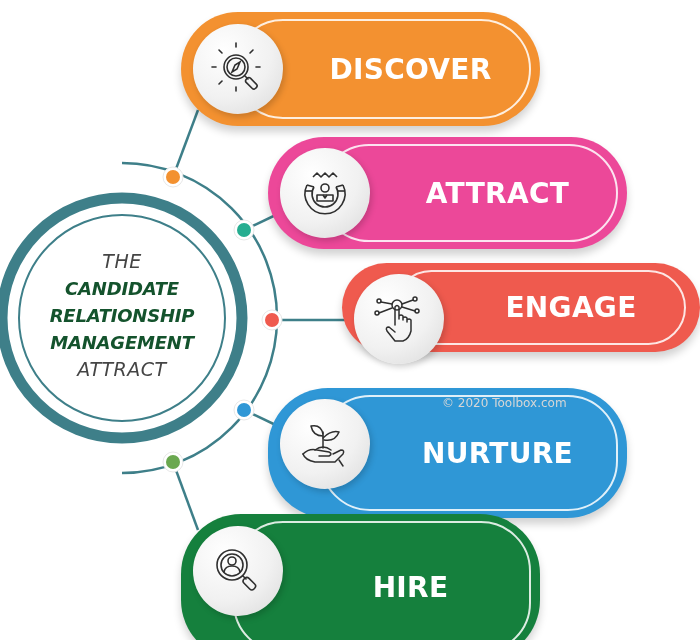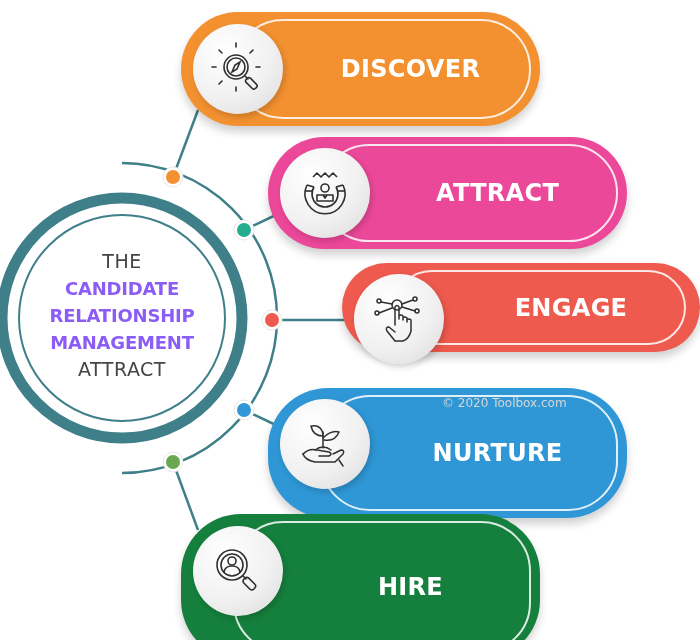--- a/index.html
+++ b/index.html
@@ -1,24 +1,24 @@
 <!DOCTYPE html>
 <html><head>
 <meta charset="utf-8">
 <style>
   html, body { margin:0; padding:0; background:#ffffff; }
   body { width:700px; height:640px; position:relative; overflow:hidden; font-family:"DejaVu Sans", sans-serif; }
   .canvas { position:absolute; left:0; top:0; width:700px; height:640px; }
   svg.bg { position:absolute; left:0; top:0; }
-  .center-text { position:absolute; left:22px; top:248px; width:200px; text-align:center; color:#3d3d3d; }
+  .center-text { position:absolute; left:22px; top:248px; width:200px; text-align:center; color:#3d3d3d;font-style:italic; }
   .center-text .light { font-family:"DejaVu Sans", sans-serif; font-weight:normal; font-size:19px; letter-spacing:0.5px; line-height:27px; color:#454545; }
-  .center-text .bold { font-family:"DejaVu Sans", sans-serif; font-weight:bold; font-size:18px; line-height:27px; color:#8b5cf6; letter-spacing:-0.2px; }
+  .center-text .bold { font-family:"DejaVu Sans", sans-serif; font-weight:bold; font-size:18px; line-height:27px; color:#14532d; letter-spacing:-0.2px; }
   .pill { position:absolute; border-radius:60px; box-shadow:0 6px 8px rgba(0,0,0,0.18); }
   .pill .inner { position:absolute; left:52px; right:9px; top:7px; bottom:7px; border:2px solid rgba(255,255,255,0.85); border-radius:50px; }
-  .pill .label { position:absolute; left:120px; right:20px; top:0; bottom:0; display:flex; align-items:center; justify-content:center; color:#ffffff; font-family:"DejaVu Sans", sans-serif; font-weight:bold; font-size:24px; letter-spacing:0.3px; }
+  .pill .label { position:absolute; left:120px; right:20px; top:0; bottom:0; display:flex; align-items:center; justify-content:center; color:#ffffff; font-family:"DejaVu Sans", sans-serif; font-weight:bold; font-size:28px; letter-spacing:0.3px; }
   .pill .icon-circle { position:absolute; left:12px; top:12px; width:90px; height:90px; border-radius:50%;
      background:radial-gradient(circle at 35% 30%, #ffffff 0%, #f1f1f1 55%, #d9d9d9 100%);
      box-shadow:2px 3px 6px rgba(0,0,0,0.18); display:flex; align-items:center; justify-content:center; }
   .watermark { position:absolute; left:424px; top:396px; font-size:12px; color:#d6d6d6; font-family:"DejaVu Sans", sans-serif;margin-left:18px; }
 </style>
 </head>
 <body>
 
 <div class="canvas">
 

